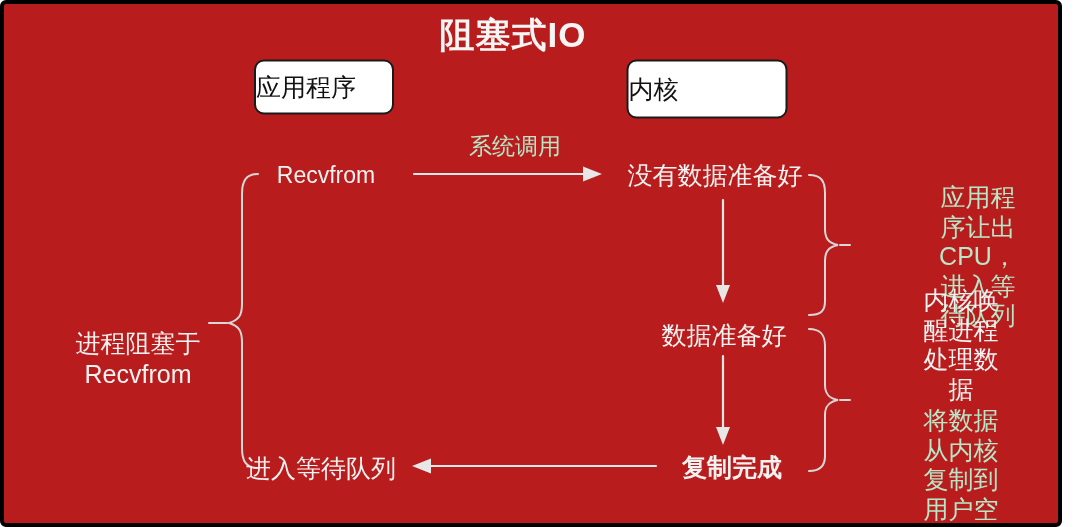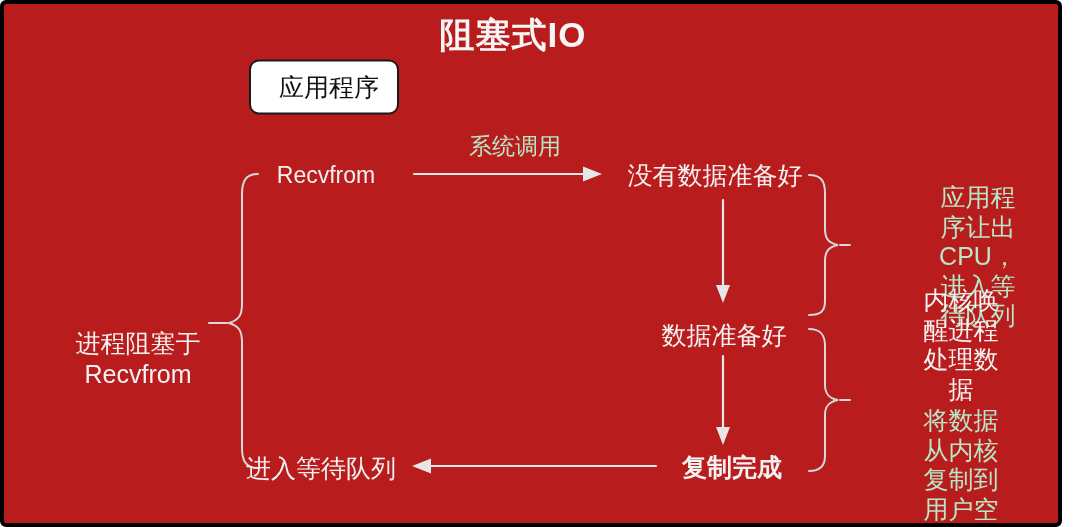--- a/index.html
+++ b/index.html
@@ -13,22 +13,22 @@
     overflow:hidden;
     font-family:"Liberation Sans","DejaVu Sans",sans-serif;
   }
   .abs{position:absolute;transform:translate(-50%,-50%);white-space:nowrap;}
   .title{
     color:#f5f5f5;font-size:35px;font-weight:700;letter-spacing:1px;
   }
   .lane-box{
     position:absolute;transform:translate(-50%,-50%);
     background:#ffffff;border:2px solid #1a1a1a;border-radius:10px;
-    display:flex;align-items:center;justify-content:center;
-    color:#111;font-size:25px;padding-left:10px;
+    display:flex;align-items:center;justify-content:flex-start;
+    color:#111;font-size:25px;
   }
   .box-app{width:136px;height:51px;}
   .box-kernel{width:157px;height:55px;}
   .node{color:#f2f2f2;font-size:25px;}
   .node-en{font-size:23px;}
   .edge-label{color:#b7e7c8;font-size:23px;}
   .note{
     position:absolute;transform:translate(-50%,-50%);
     text-align:center;white-space:pre-line;line-height:1.18;font-size:25px;
   }
@@ -85,20 +85,23 @@
       <path class="brace" d="M805,325 C817,325 821,331 821,342 L821,381 C821,389 824,394 834,396 C824,398 821,403 821,411 L821,452 C821,461 817,467 805,467"></path>
       <path class="brace" d="M836,396 L846,396"></path>
     </g>
   </svg>
 
   <div class="abs title" style="left:509px;top:31px;">阻塞式IO</div>
 
   <div class="lane-box box-app" style="left:320px;top:83px;">
     <span>应用程序</span>
   </div>
+  <div class="lane-box box-kernel" style="left:703px;top:85px;">
+    <span>内核</span>
+  </div>
 
   <div class="abs node node-en" style="left:322px;top:171px;">Recvfrom</div>
 
   <div class="abs edge-label" style="left:511px;top:142px;">系统调用</div>
 
   <div class="abs node" style="left:711px;top:171px;">没有数据准备好</div>
 
   <div class="abs node" style="left:720px;top:331px;">数据准备好</div>
 
   <div class="abs node" style="left:728px;top:463px;font-weight:bold;">复制完成</div>

